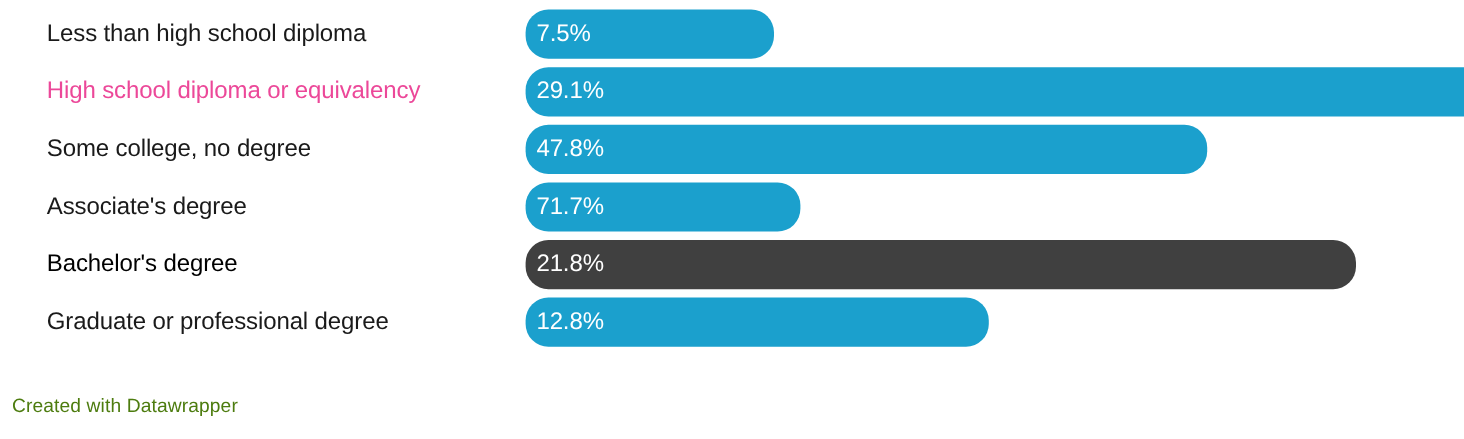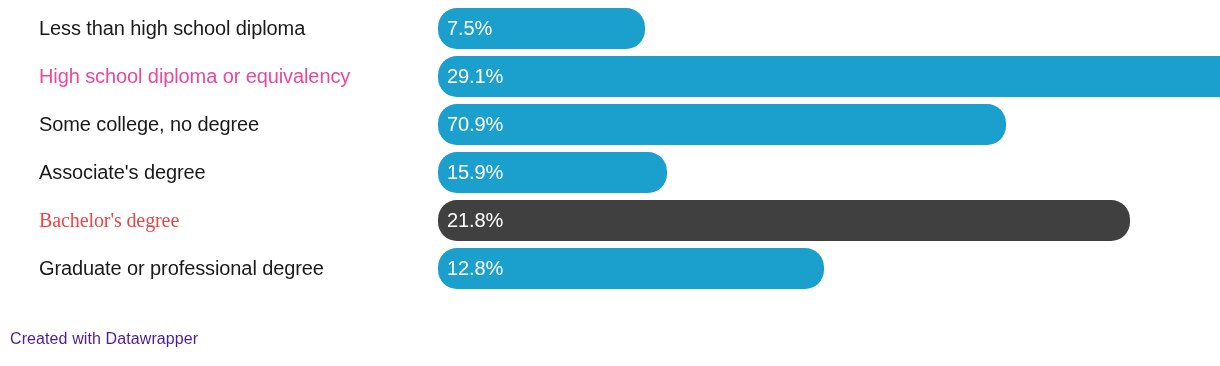--- a/index.html
+++ b/index.html
@@ -67,21 +67,21 @@
     font-size: 20px;
     color: #ffffff;
     white-space: nowrap;
     letter-spacing: -0.1px;
   }
   .chart-footer {
     position: absolute;
     left: 10px;
     top: 330px;
     font-size: 16px;
-    color: #4c1d95;
+    color: #4d7c0f;
     letter-spacing: 0.1px;
   }
 </style>
 </head>
 <body>
 
 <div id="chart-root" style="background: rgb(255, 255, 255);">
 
   <div class="rows">
 
@@ -100,36 +100,36 @@
         <div class="bar" style="width: 802px; background: rgb(27, 160, 205);">
           <span class="bar-value" style="color: rgb(255, 255, 255);">29.1%</span>
         </div>
       </div>
     </div>
 
     <div class="bar-row">
       <div class="row-label" style="color: rgb(26, 26, 26);">Some college, no degree</div>
       <div class="bar-track">
         <div class="bar" style="width: 567.739px; background: rgb(27, 160, 205);">
-          <span class="bar-value" style="color: rgb(255, 255, 255);">70.9%</span>
+          <span class="bar-value" style="color: rgb(255, 255, 255);">47.8%</span>
         </div>
       </div>
     </div>
 
     <div class="bar-row">
       <div class="row-label" style="color: rgb(26, 26, 26); text-align: right;">Associate's degree</div>
       <div class="bar-track">
         <div class="bar" style="width: 228.749px; background: rgb(27, 160, 205);">
-          <span class="bar-value" style="color: rgb(255, 255, 255);">15.9%</span>
+          <span class="bar-value" style="color: rgb(255, 255, 255);">71.7%</span>
         </div>
       </div>
     </div>
 
     <div class="bar-row">
-      <div class="row-label" style="color: #ef4444; font-family: Liberation Serif, serif;">Bachelor's degree</div>
+      <div class="row-label" style="color: #000000;">Bachelor's degree</div>
       <div class="bar-track">
         <div class="bar" style="width: 692px; background: #404040;">
           <span class="bar-value" style="color: rgb(255, 255, 255);">21.8%</span>
         </div>
       </div>
     </div>
 
     <div class="bar-row">
       <div class="row-label" style="color: rgb(26, 26, 26);">Graduate or professional degree</div>
       <div class="bar-track">

